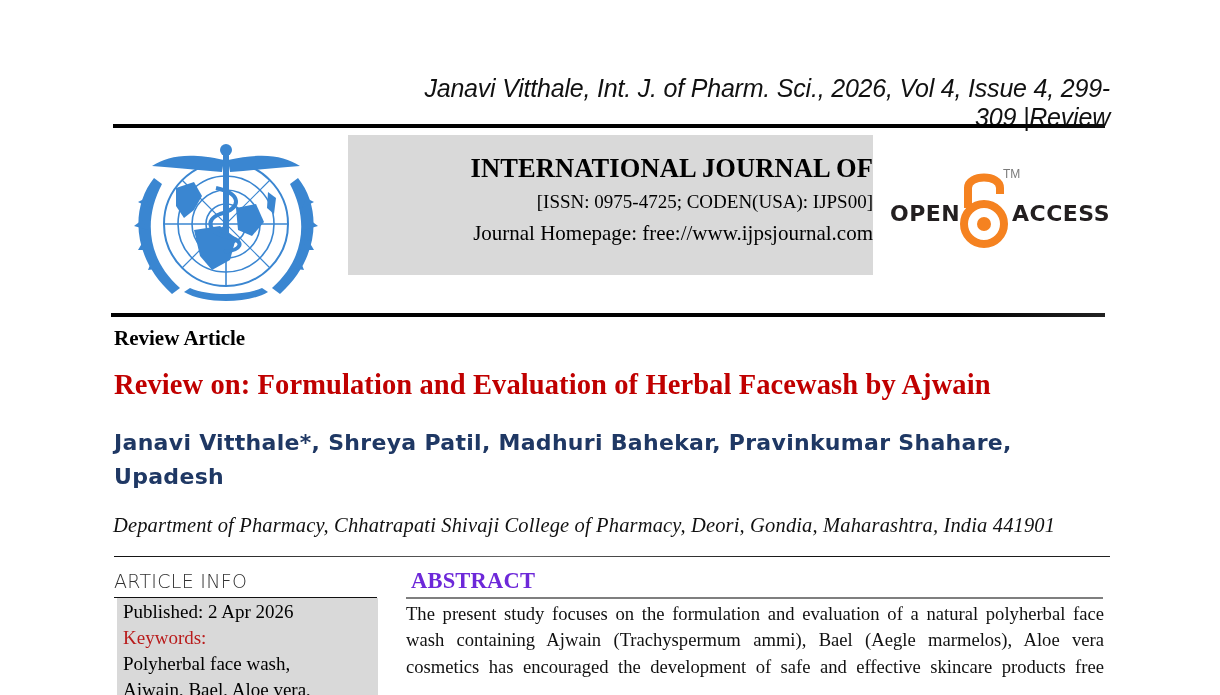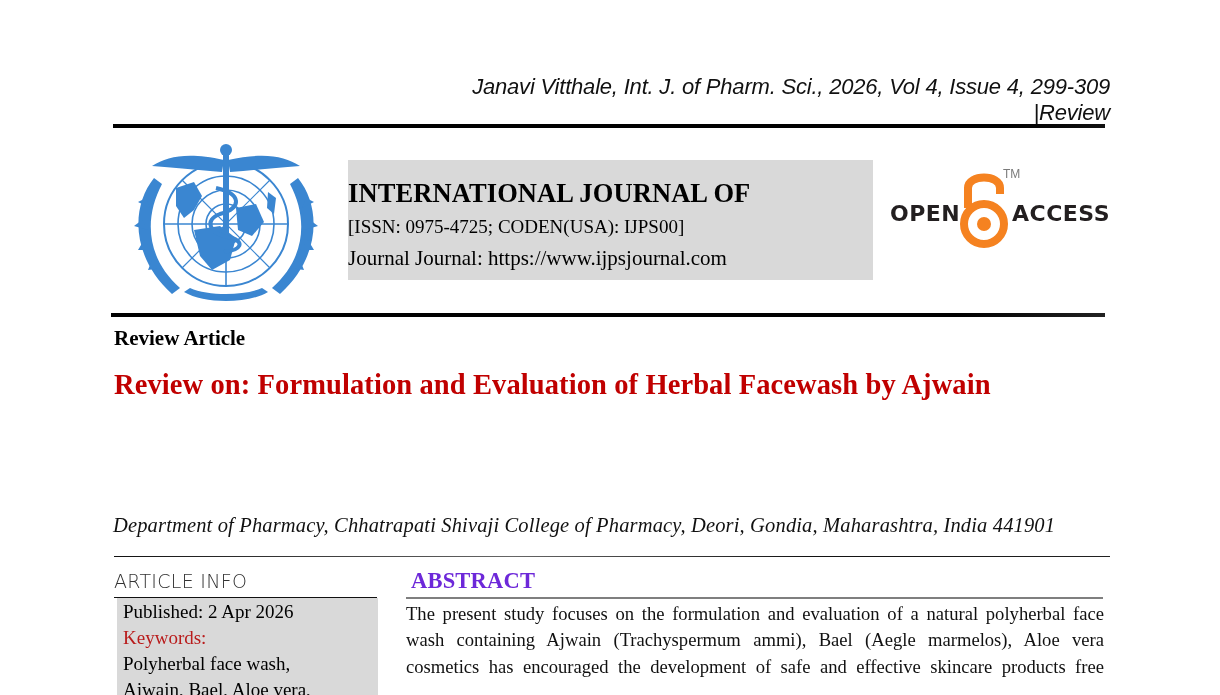--- a/index.html
+++ b/index.html
@@ -1,31 +1,31 @@
 <!DOCTYPE html>
 <html><head>
   <meta charset="utf-8">
   <style>
     html, body { margin: 0; padding: 0; background: #ffffff; }
     body { width: 1220px; height: 695px; overflow: hidden; position: relative; font-family: "Liberation Serif", serif; color: #000; }
 
     .running-head {
       position: absolute; left: 420px; top: 74px; width: 690px; text-align: right;
-      font-family: "Liberation Sans", sans-serif; font-style: italic; font-size: 22px; color: #111;
+      font-family: "Liberation Sans", sans-serif; font-style: italic; font-size: 25px; color: #111;
       letter-spacing: -0.2px;
     }
 
     .rule-top { position: absolute; left: 113px; top: 124px; width: 992px; height: 4px; background: linear-gradient(to right, #000 0%, #000 90%, #111 100%); }
     .rule-bottom { position: absolute; left: 111px; top: 313px; width: 994px; height: 4px; background: linear-gradient(to right, #000 0%, #000 85%, #222 100%); }
 
     .emblem { position: absolute; left: 124px; top: 138px; width: 204px; height: 168px; }
 
     .journal-box {
-      position: absolute; left: 348px; top: 135px; width: 525px; height: 120px; background: #d9d9d9;
-      text-align: left; font-family: "Liberation Serif", serif; margin-top: 25px;
+      position: absolute; left: 348px; top: 135px; width: 525px; height: 140px; background: #d9d9d9;
+      text-align: right; font-family: "Liberation Serif", serif;
     }
     .journal-box .jtitle { font-weight: bold; font-size: 26.5px; line-height: 36px; margin-top: 15px; letter-spacing: 0.1px; }
     .journal-box .jline { font-size: 19px; line-height: 32px; }
     .journal-box .jline2 { font-size: 21px; line-height: 30px; }
 
     .oa { position: absolute; left: 880px; top: 164px; width: 230px; height: 88px; }
     .oa .word { position: absolute; top: 37px; font-family: "DejaVu Sans", sans-serif; font-weight: bold; font-size: 22px; color: #231f20; letter-spacing: 0.5px; }
     .oa .open { left: 0px; margin-left: 10px; }
     .oa .access { left: 132px; }
     .oa .tm { position: absolute; left: 123px; top: 3px; font-family: "Liberation Sans", sans-serif; font-size: 12px; color: #7a7a7a; }
@@ -104,41 +104,42 @@
       <path d="M14 64 l12 6 l-4 -10 z M10 88 l14 4 l-6 -10 z M14 112 l14 0 l-8 -10 z M24 132 l14 -2 l-10 -8 z"></path>
       <path d="M190 64 l-12 6 l4 -10 z M194 88 l-14 4 l6 -10 z M190 112 l-14 0 l8 -10 z M180 132 l-14 -2 l10 -8 z"></path>
       <path d="M60 154 C80 166 124 166 144 154 L138 150 C120 158 84 158 66 150 Z"></path>
     </g>
   </svg>
 </div>
 
 <div class="journal-box">
   <div class="jtitle">INTERNATIONAL JOURNAL OF</div>
   <div class="jline">[ISSN: 0975-4725; CODEN(USA): IJPS00]</div>
-  <div class="jline2">Journal Journal: https://www.ijpsjournal.com</div>
+  <div class="jline2">Journal Homepage: free://www.ijpsjournal.com</div>
 </div>
 
 <div class="oa">
   <span class="word open">OPEN</span>
   <svg width="60" height="88" viewBox="0 0 60 88">
     <path d="M14 44 L14 24 C14 10 46 10 46 24 L46 30" fill="none" stroke="#f58220" stroke-width="8" stroke-linecap="butt"></path>
     <circle cx="30" cy="60" r="20" fill="none" stroke="#f58220" stroke-width="8"></circle>
     <circle cx="30" cy="60" r="7" fill="#f58220"></circle>
   </svg>
   <span class="tm">TM</span>
   <span class="word access">ACCESS</span>
 </div>
 
 <div class="rule-bottom"></div>
 
 <div class="article-type">Review Article</div>
 
 <div class="paper-title">Review on: Formulation and Evaluation of Herbal Facewash by Ajwain</div>
 
 <div class="authors">
+  <div>Janavi Vitthale*, Shreya Patil, Madhuri Bahekar, Pravinkumar Shahare, Upadesh</div>
 </div>
 
 <div class="affiliation">Department of Pharmacy, Chhatrapati Shivaji College of Pharmacy, Deori, Gondia, Maharashtra, India 441901</div>
 
 <div class="rule-thin"></div>
 
 <div class="article-info-head">ARTICLE INFO</div>
 <div class="article-info-rule"></div>
 <div class="article-info-box">
   <div>Published:  2 Apr 2026</div>

